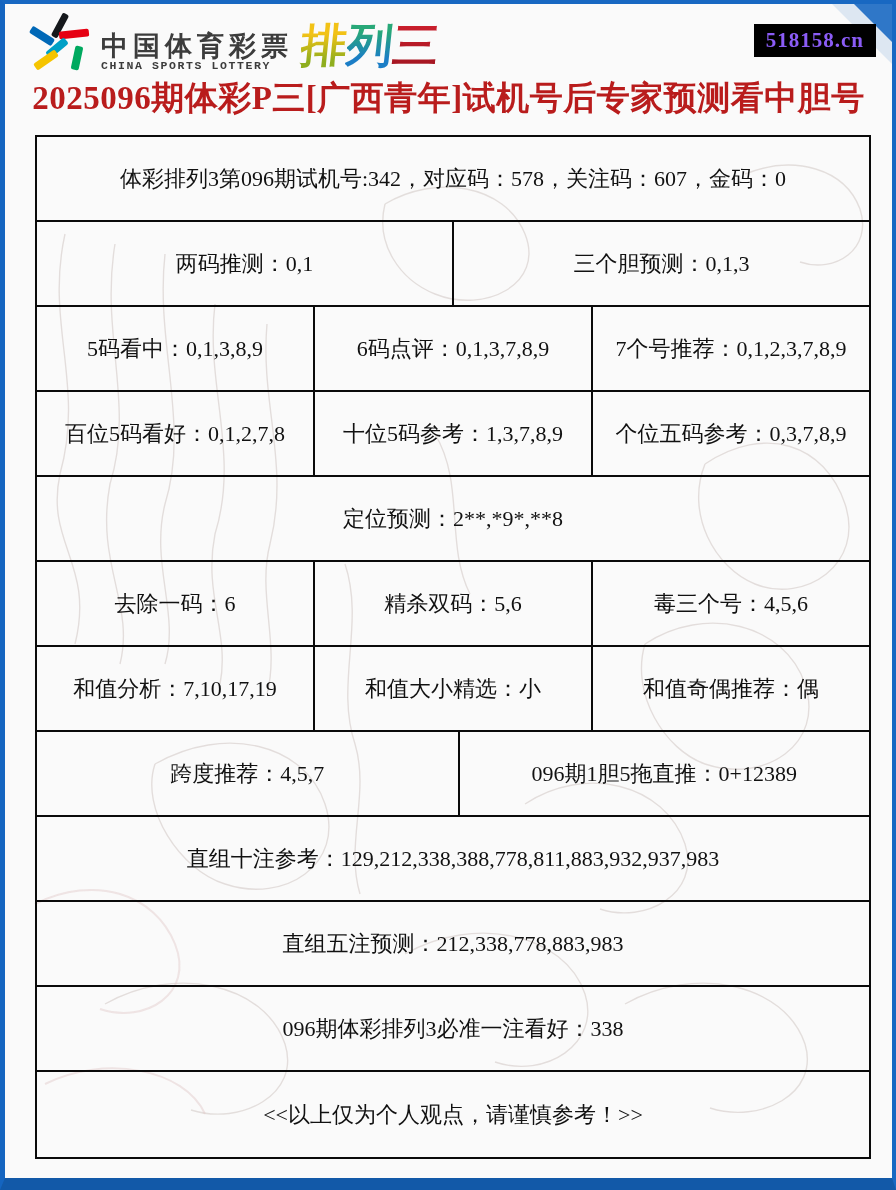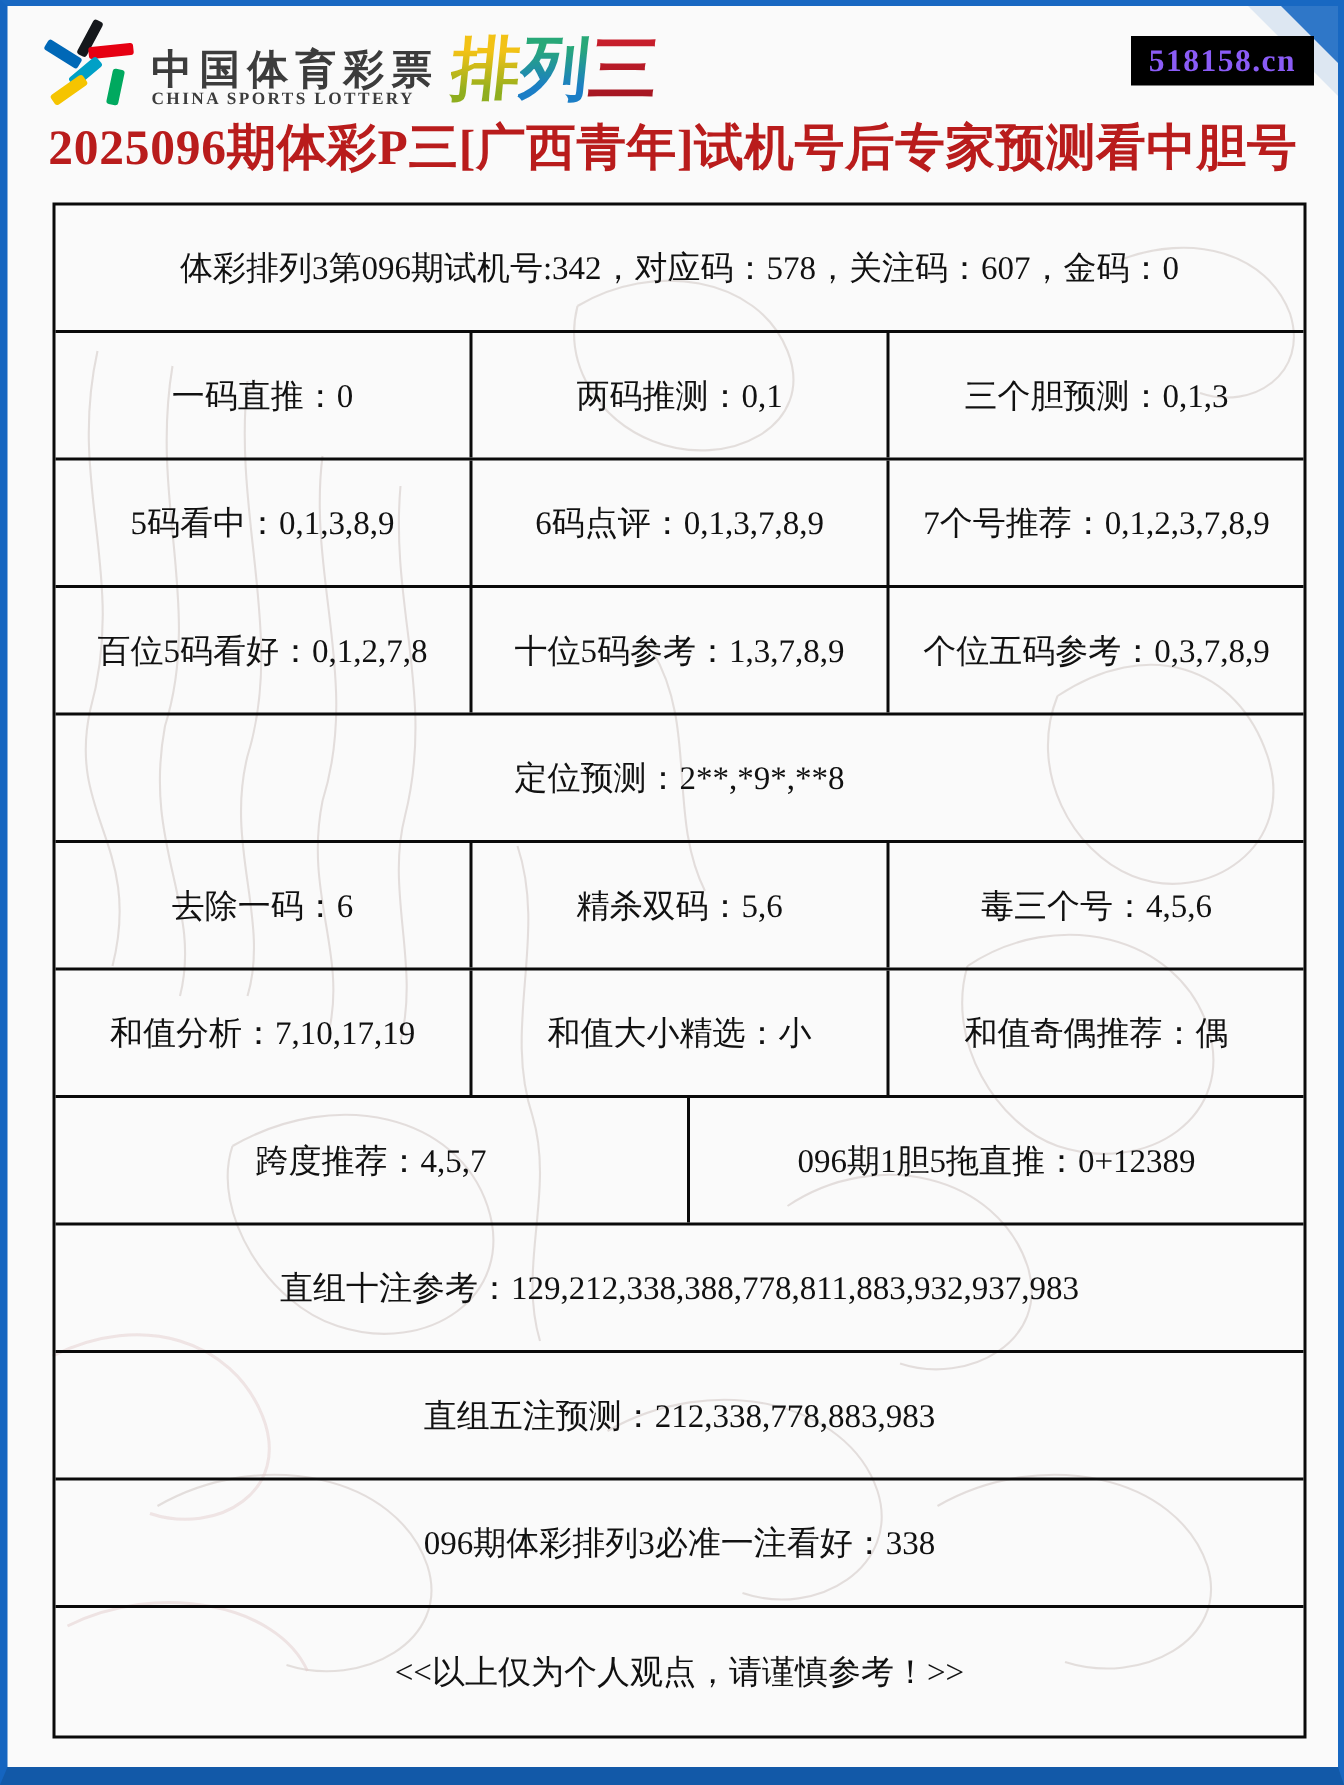--- a/index.html
+++ b/index.html
@@ -27,21 +27,21 @@
   .logo-icon{position:relative;width:62px;height:54px;margin-right:10px;}
   .stick{position:absolute;border-radius:2px;}
   .stick.s-dark {width:26px;height:7px;background:#15181c;left:18px;top:4px; transform:rotate(-62deg);}
   .stick.s-red  {width:30px;height:8px;background:#e60012;left:30px;top:12px;transform:rotate(-6deg);}
   .stick.s-blue1{width:26px;height:8px;background:#0068b7;left:0px; top:14px;transform:rotate(32deg);}
   .stick.s-teal {width:24px;height:8px;background:#00a0c6;left:16px;top:26px;transform:rotate(-40deg);}
   .stick.s-yel  {width:26px;height:8px;background:#f5c400;left:4px; top:38px;transform:rotate(-35deg);}
   .stick.s-grn  {width:8px;height:24px;background:#00a95f;left:44px;top:28px;transform:rotate(12deg);}
   .logo-text{line-height:1.05;}
   .logo-cn{font-size:27px;font-weight:bold;color:#3c3c3c;letter-spacing:5px;font-family:"Liberation Sans","DejaVu Sans",sans-serif;}
-  .logo-en{font-size:11.5px;font-weight:bold;color:#3c3c3c;letter-spacing:1.6px;font-family:Liberation Serif, serif;}
+  .logo-en{font-size:11.5px;font-weight:bold;color:#3c3c3c;letter-spacing:1.6px;font-family:Liberation Mono, monospace;}
   .pailie3{display:flex;margin-left:8px;transform:skewX(-6deg);font-family:"Liberation Sans","DejaVu Sans",sans-serif;}
   .pl-char{font-size:46px;font-weight:900;line-height:54px;background-clip:text;-webkit-background-clip:text;color:transparent;}
   .pl-1{background-image:linear-gradient(180deg,#f2c216 30%,#8fae1e 80%);}
   .pl-2{background-image:linear-gradient(180deg,#28a878 25%,#1b7ec6 75%);}
   .pl-3{background-image:linear-gradient(180deg,#d0202e,#9e1520);}
 
   .site-badge{
     position:absolute;right:16px;top:20px;z-index:2;
     background:#000;color:#8b5cf6;
     font-size:21px;font-weight:bold;letter-spacing:1px;
@@ -145,21 +145,20 @@
 
     <h1 class="page-title">2025096期体彩P三[广西青年]试机号后专家预测看中胆号</h1>
 
     <div class="pred-table">
 
       <div class="t-row">
         <div class="t-cell">体彩排列3第096期试机号:342，对应码：578，关注码：607，金码：0</div>
       </div>
 
       <div class="t-row">
-        <div class="t-cell">一码直推：0</div>
         <div class="t-cell">两码推测：0,1</div>
         <div class="t-cell">三个胆预测：0,1,3</div>
       </div>
 
       <div class="t-row">
         <div class="t-cell">5码看中：0,1,3,8,9</div>
         <div class="t-cell">6码点评：0,1,3,7,8,9</div>
         <div class="t-cell">7个号推荐：0,1,2,3,7,8,9</div>
       </div>
 

